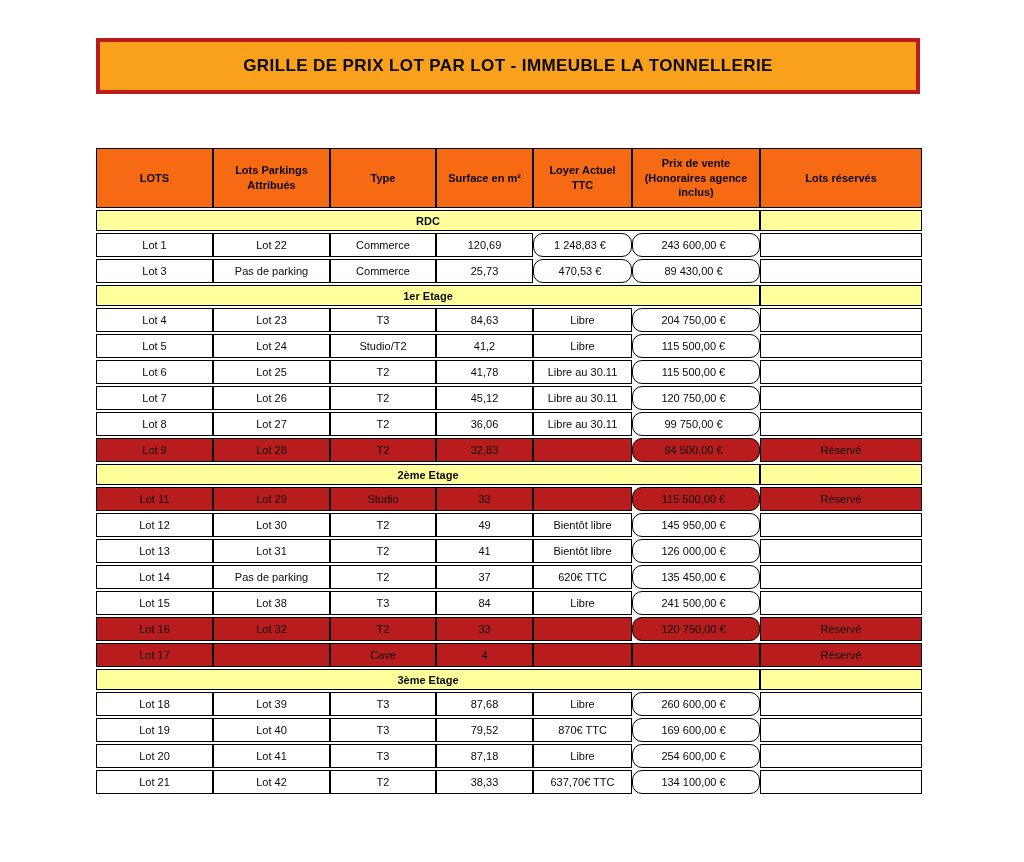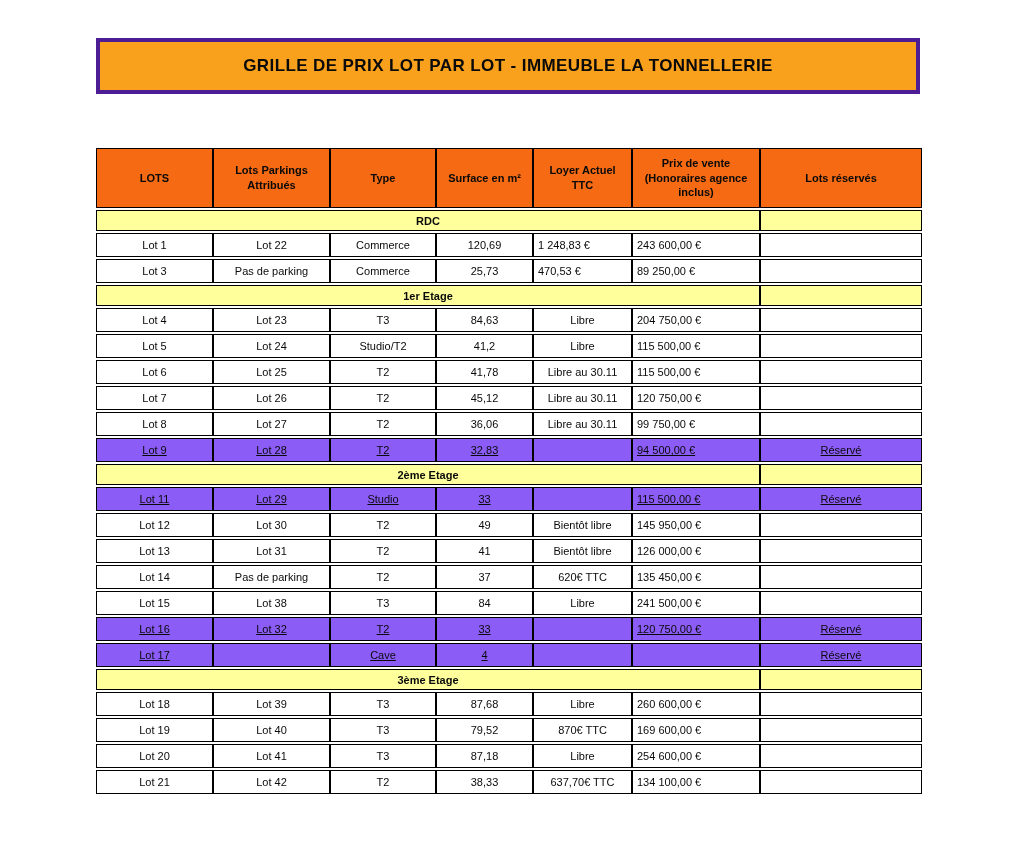--- a/index.html
+++ b/index.html
@@ -16,21 +16,21 @@
     background: #ffffff;
     overflow: hidden;
   }
   .banner {
     position: absolute;
     left: 96px;
     top: 38px;
     width: 816px;
     height: 48px;
     background: #F9A01C;
-    border: 4px solid #4c1d95;
+    border: 4px solid #b91c1c;
     display: flex;
     align-items: center;
     justify-content: center;
   }
   .banner .banner-title {
     font-weight: bold;
     font-size: 17px;
     letter-spacing: 0.4px;
     color: #0a0a0a;
     white-space: nowrap;
@@ -65,26 +65,26 @@
     padding: 1px 4px;
     white-space: nowrap;
     overflow: hidden;
   }
   table.grid tr.section-row td {
     background: #FFFF9C;
     font-weight: bold;
     height: 17px;
   }
   table.grid tr.reserved td {
-    background: #8b5cf6;
-    text-decoration: underline;
+    background: #b91c1c;
   }
   table.grid td.right {
-    text-align: left;
+    text-align: center;
     padding-right: 9px;
+    border-radius: 10px;
   }
 </style>
 </head>
 <body>
 
 <div class="page">
 
   <div class="banner">
     <span class="banner-title">GRILLE DE PRIX LOT PAR LOT - IMMEUBLE LA TONNELLERIE</span>
   </div>
@@ -123,21 +123,21 @@
           <td class="right">1 248,83 €</td>
           <td class="right">243 600,00 €</td>
           <td></td>
         </tr>
         <tr class="lot-row">
           <td>Lot 3</td>
           <td>Pas de parking</td>
           <td>Commerce</td>
           <td>25,73</td>
           <td class="right">470,53 €</td>
-          <td class="right">89 250,00 €</td>
+          <td class="right">89 430,00 €</td>
           <td></td>
         </tr>
         <tr class="section-row">
           <td class="section-label" colspan="6">1er Etage</td>
           <td class="section-spacer"></td>
         </tr>
         <tr class="lot-row">
           <td>Lot 4</td>
           <td>Lot 23</td>
           <td>T3</td>

